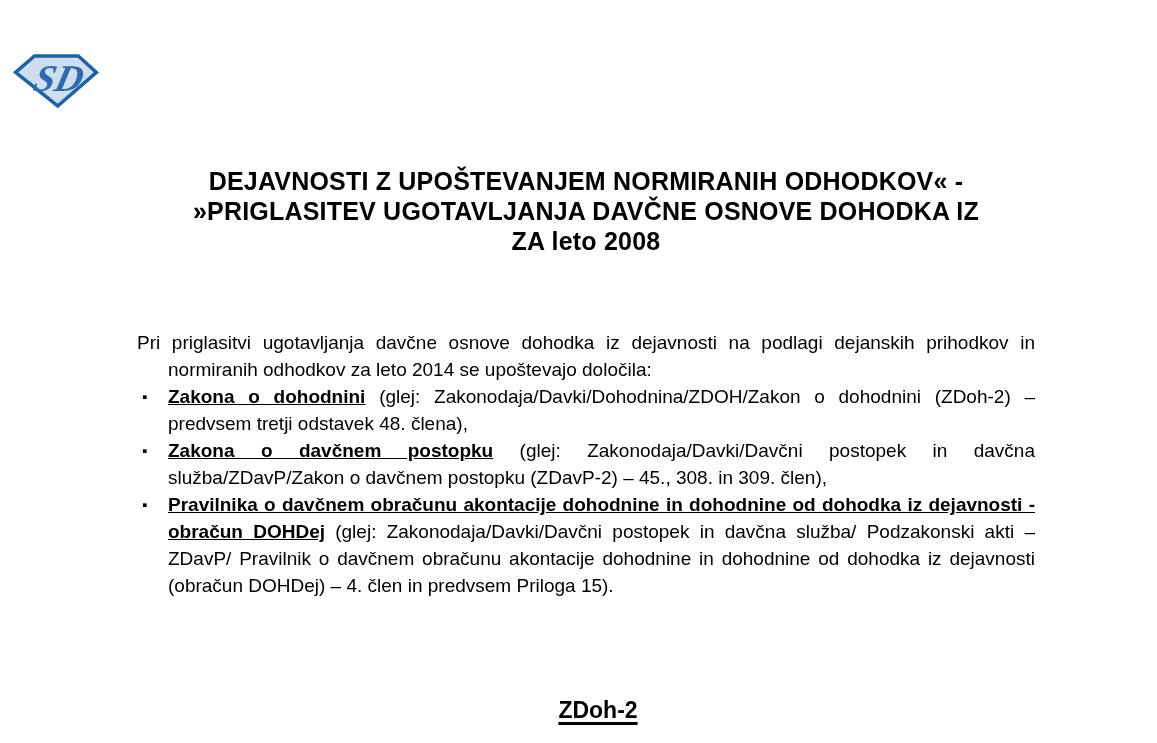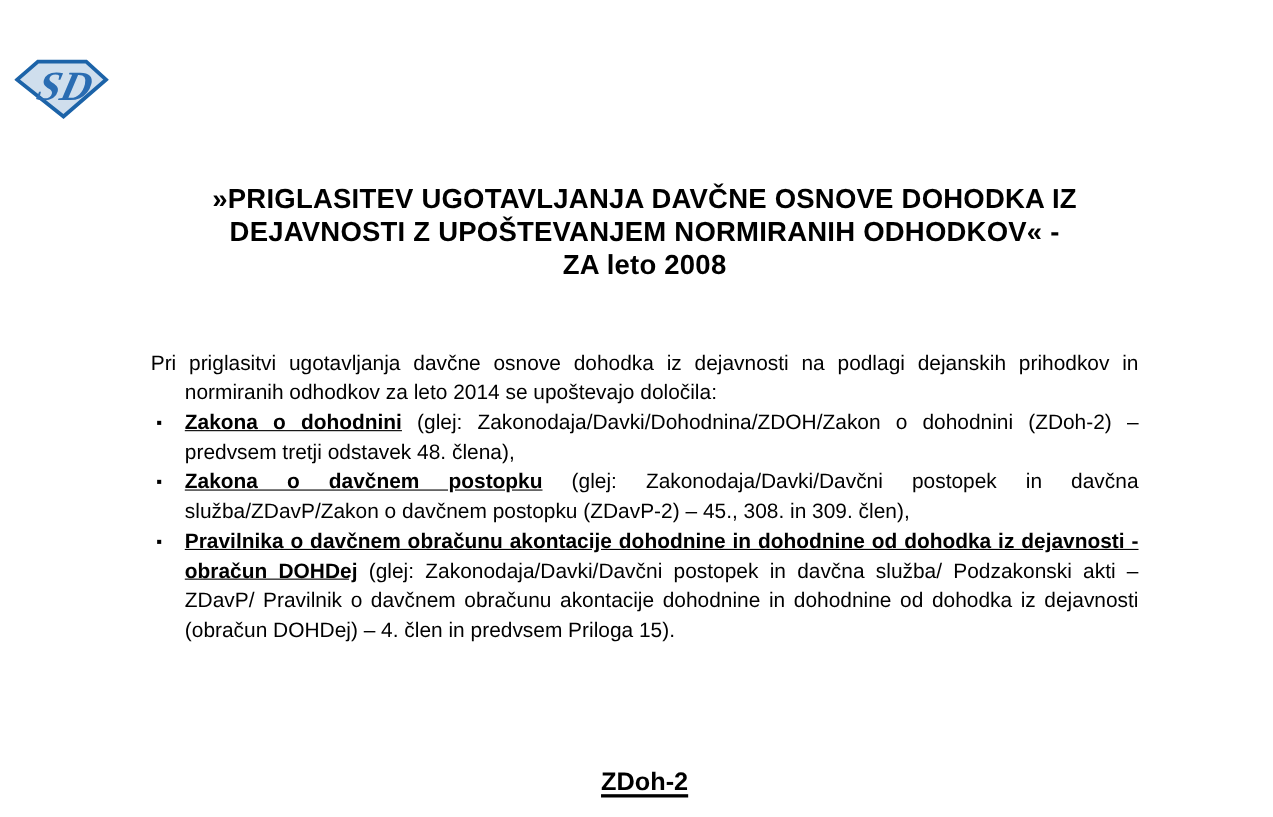--- a/index.html
+++ b/index.html
@@ -42,39 +42,40 @@
     left: 0; top: 317px;
     width: 898px;
     font-size: 19px;
     line-height: 27px;
   }
 
   .intro {
     text-align: justify;
     padding-left: 31px;
     text-indent: -31px;
+    margin-top: 12px;
   }
 
   ul.refs { list-style: none; }
   ul.refs li {
     position: relative;
     padding-left: 31px;
     text-align: justify;
   }
   ul.refs li .marker {
     position: absolute;
     left: 5px; top: 0;
     font-size: 15px;
     line-height: 27px;
   }
   ul.refs li .lead { font-weight: bold; text-decoration: underline; }
 
   .footer-label {
     position: absolute;
-    left: 0; top: 697px;
+    left: 12px; top: 697px;
     width: 898px;
     text-align: center;
     font-weight: bold;
     font-size: 23px;
     text-decoration: underline;
     text-decoration-thickness: 3px;
     text-underline-offset: 4px;
   }
 </style>
 </head>
@@ -87,22 +88,22 @@
       <path d="M 25 3 L 76 3 L 97 22 L 52 61 L 3 22 Z" fill="#cfdeed" stroke="#1c63a8" stroke-width="4" stroke-linejoin="miter"></path>
       <g transform="translate(50,44) skewX(-14)">
         <text x="0" y="0" text-anchor="middle" font-family="Liberation Serif, serif" font-style="italic" font-weight="bold" font-size="44" fill="#2a6cb2">SD</text>
       </g>
     </svg>
   </div>
 
   <div class="content">
 
     <div class="doc-title">
+      <div>DEJAVNOSTI Z UPOŠTEVANJEM NORMIRANIH ODHODKOV« -</div>
       <div>»PRIGLASITEV UGOTAVLJANJA DAVČNE OSNOVE DOHODKA IZ</div>
-      <div>DEJAVNOSTI Z UPOŠTEVANJEM NORMIRANIH ODHODKOV« -</div>
       <div>ZA leto 2008</div>
     </div>
 
     <div class="body-text">
       <p class="intro">Pri priglasitvi ugotavljanja davčne osnove dohodka iz dejavnosti na podlagi dejanskih prihodkov in normiranih odhodkov za leto 2014 se upoštevajo določila:</p>
 
       <ul class="refs">
         <li>
           <span class="marker">▪</span><span class="lead">Zakona o dohodnini</span><span> (glej: Zakonodaja/Davki/Dohodnina/ZDOH/Zakon o dohodnini (ZDoh-2) – predvsem tretji odstavek 48. člena),</span>
         </li>

